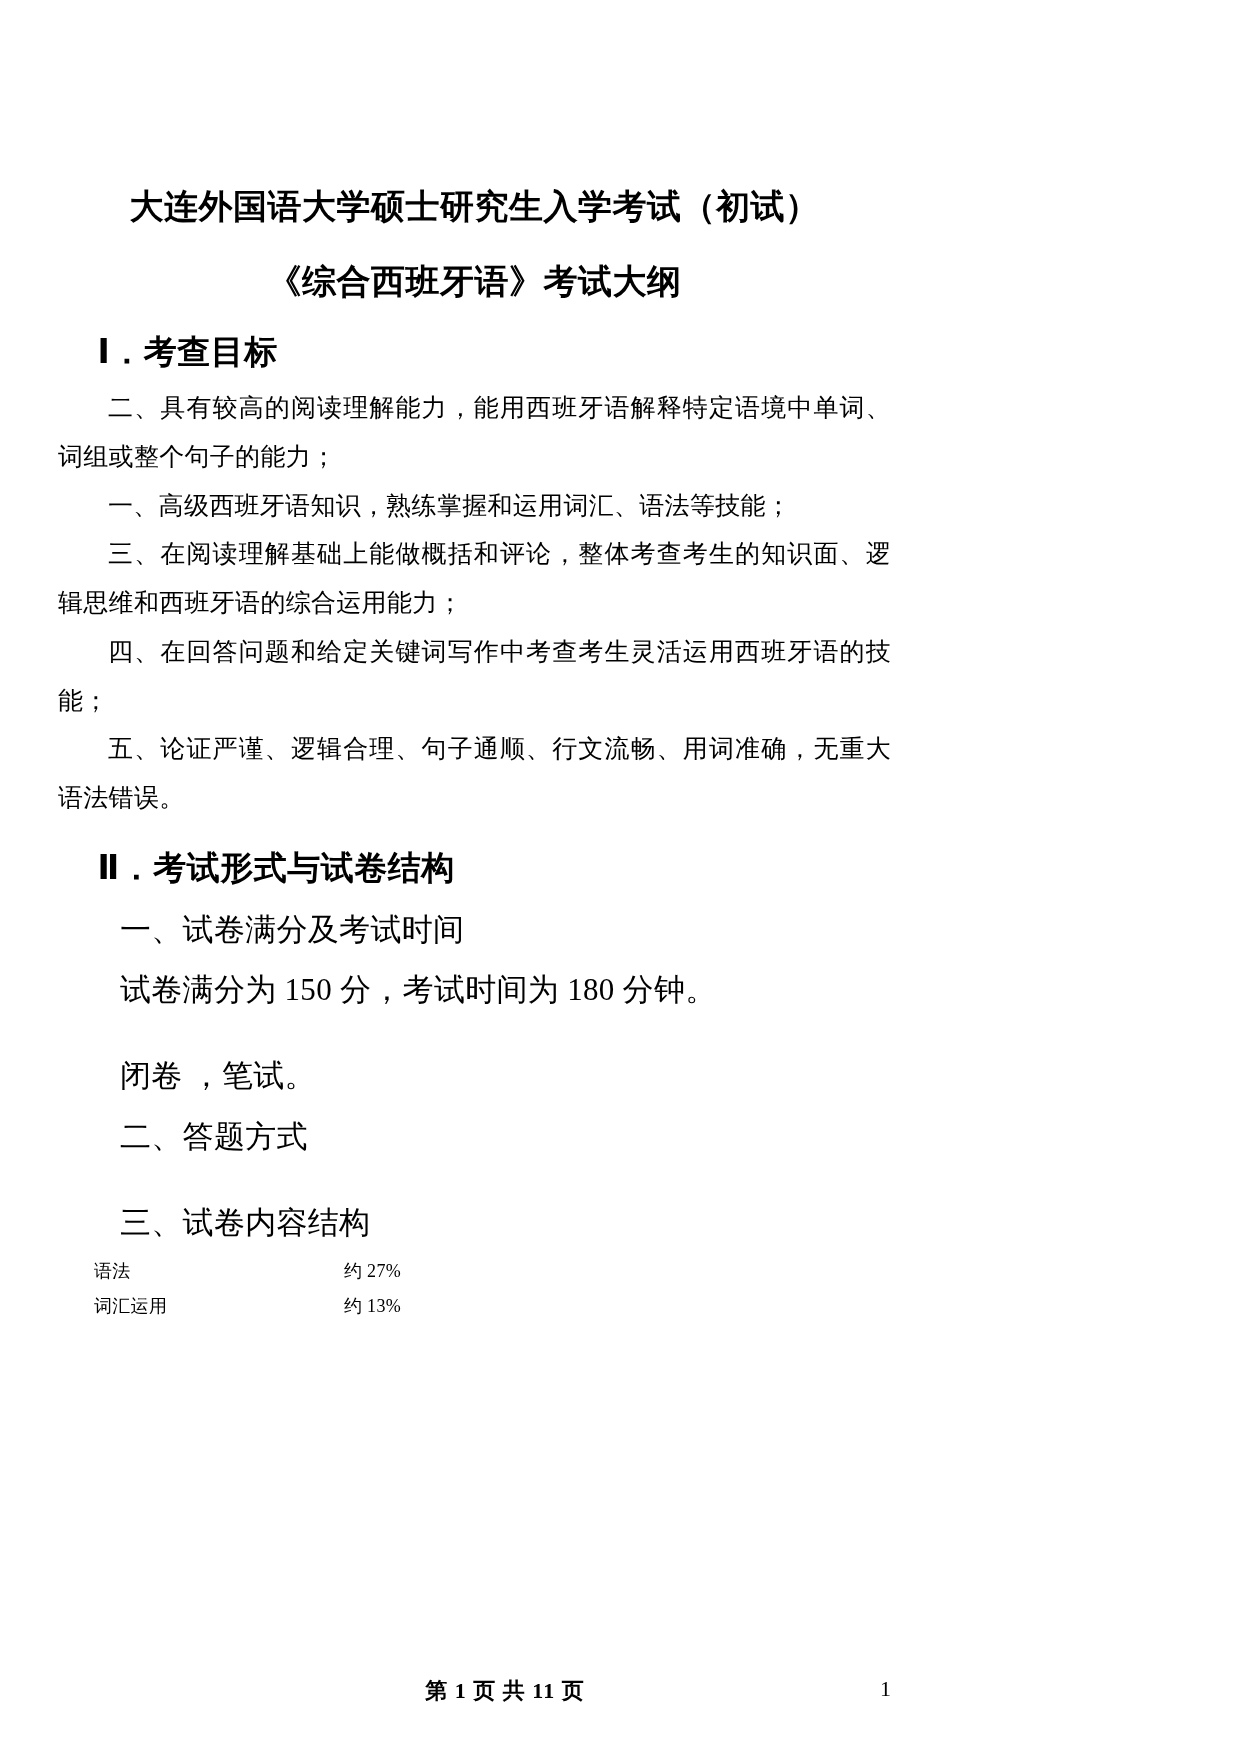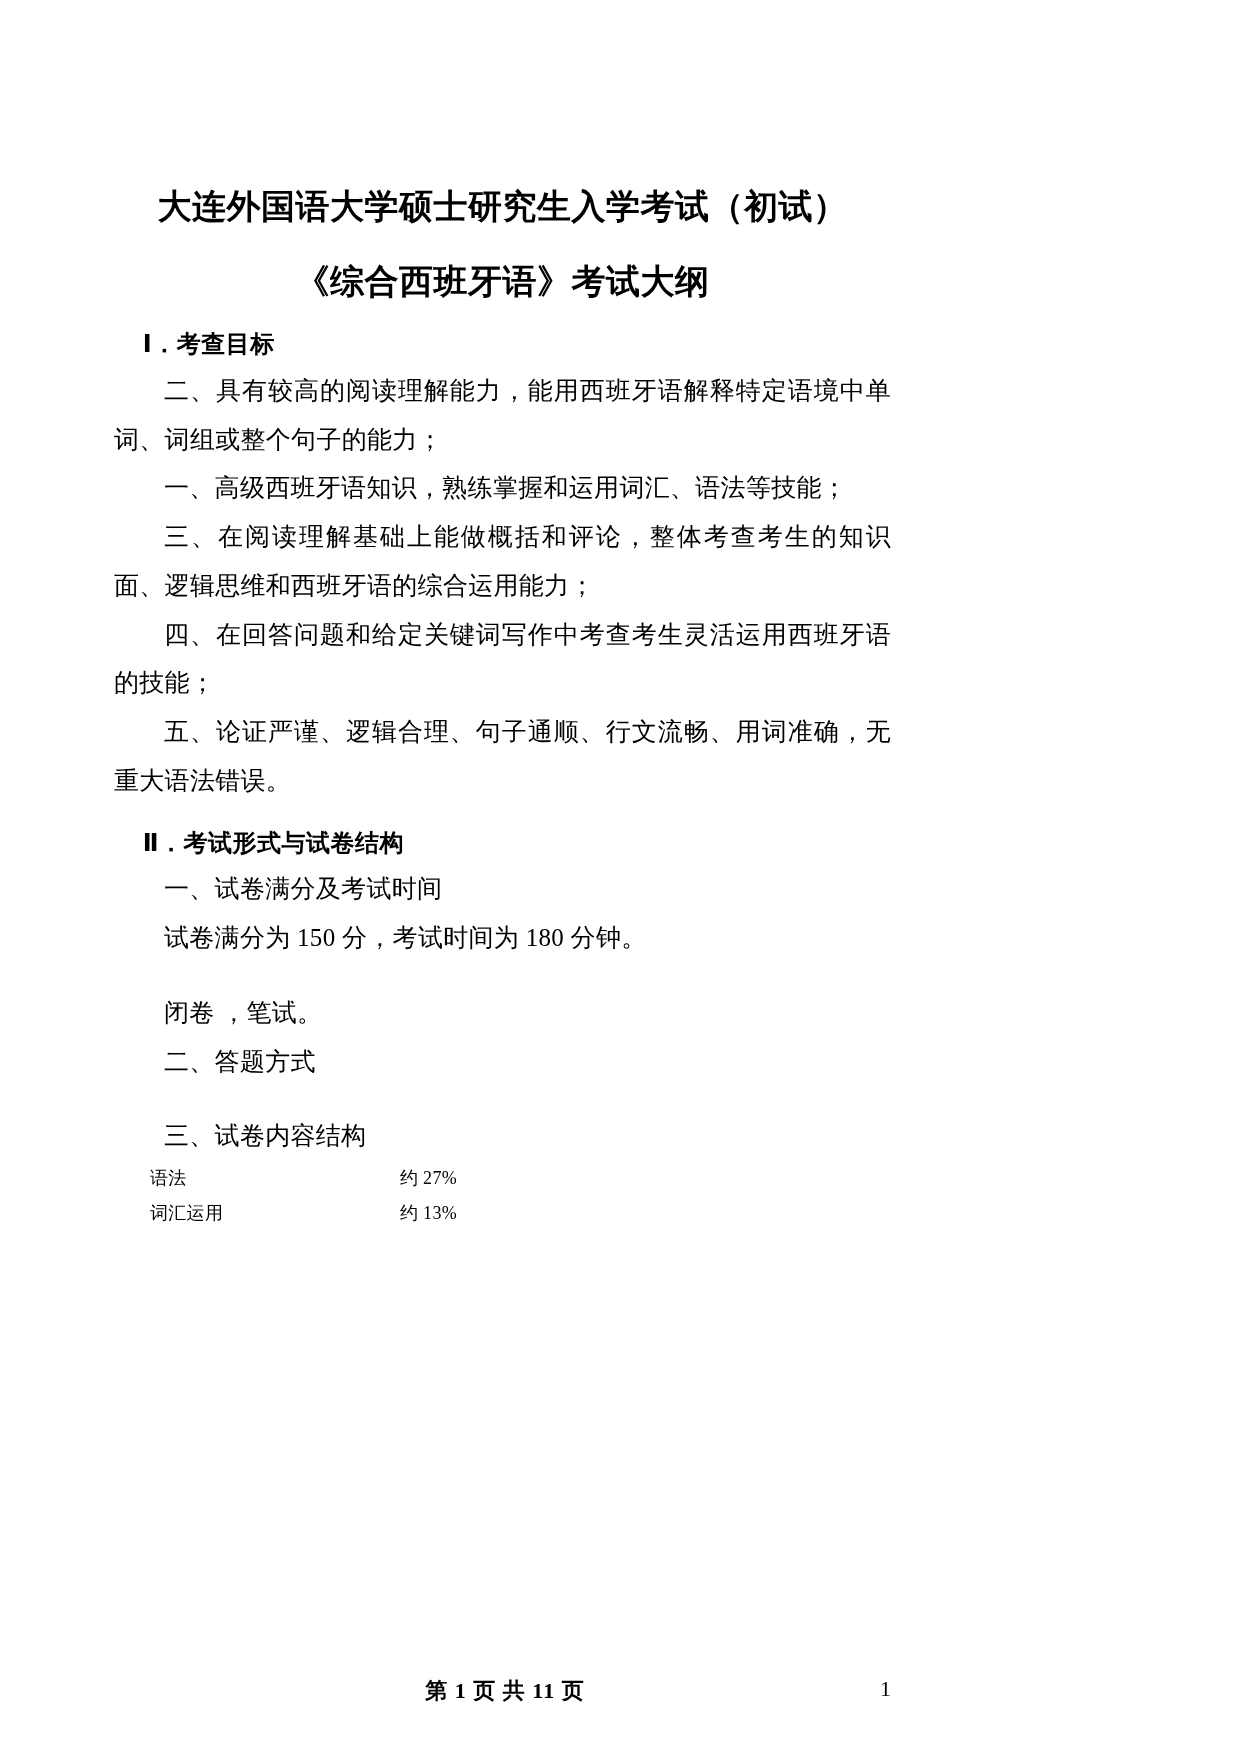--- a/index.html
+++ b/index.html
@@ -11,21 +11,21 @@
     width: 1241px;
     height: 1754px;
     font-family: "Liberation Serif", "DejaVu Serif", serif;
     color: #000000;
     position: relative;
   }
   .page {
     width: 1026px;
     height: 1754px;
     box-sizing: border-box;
-    padding: 180px 135px 0 114px;
+    padding: 180px 135px 0 58px;
     position: relative;
   }
   .title {
     text-align: center;
     font-family: "Liberation Sans", "DejaVu Sans", sans-serif;
     font-weight: bold;
     font-size: 34px;
     line-height: 1.55;
     letter-spacing: 0.5px;
   }
@@ -39,35 +39,35 @@
     font-weight: bold;
     font-size: 25px;
     line-height: 1.95;
     text-indent: 2em;
     text-align: justify;
     letter-spacing: 0.3px;
   }
   .section-head {
     font-family: "Liberation Sans", "DejaVu Sans", sans-serif;
     font-weight: bold;
-    font-size: 24px;
+    font-size: 33px;
     line-height: 1.9;
     margin-top: 14px;
     text-indent: 1.2em;
     letter-spacing: 0.5px;
   }
   .para {
     font-size: 25px;
     line-height: 1.95;
     text-indent: 2em;
     text-align: justify;
     letter-spacing: 0.3px;
   }
   .plain {
-    font-size: 25px;
+    font-size: 31px;
     line-height: 1.95;
     text-indent: 2em;
     letter-spacing: 0.3px;
   }
   .spacer {
     height: 26px;
   }
   .table-row {
     font-size: 18px;
     line-height: 1.95;

